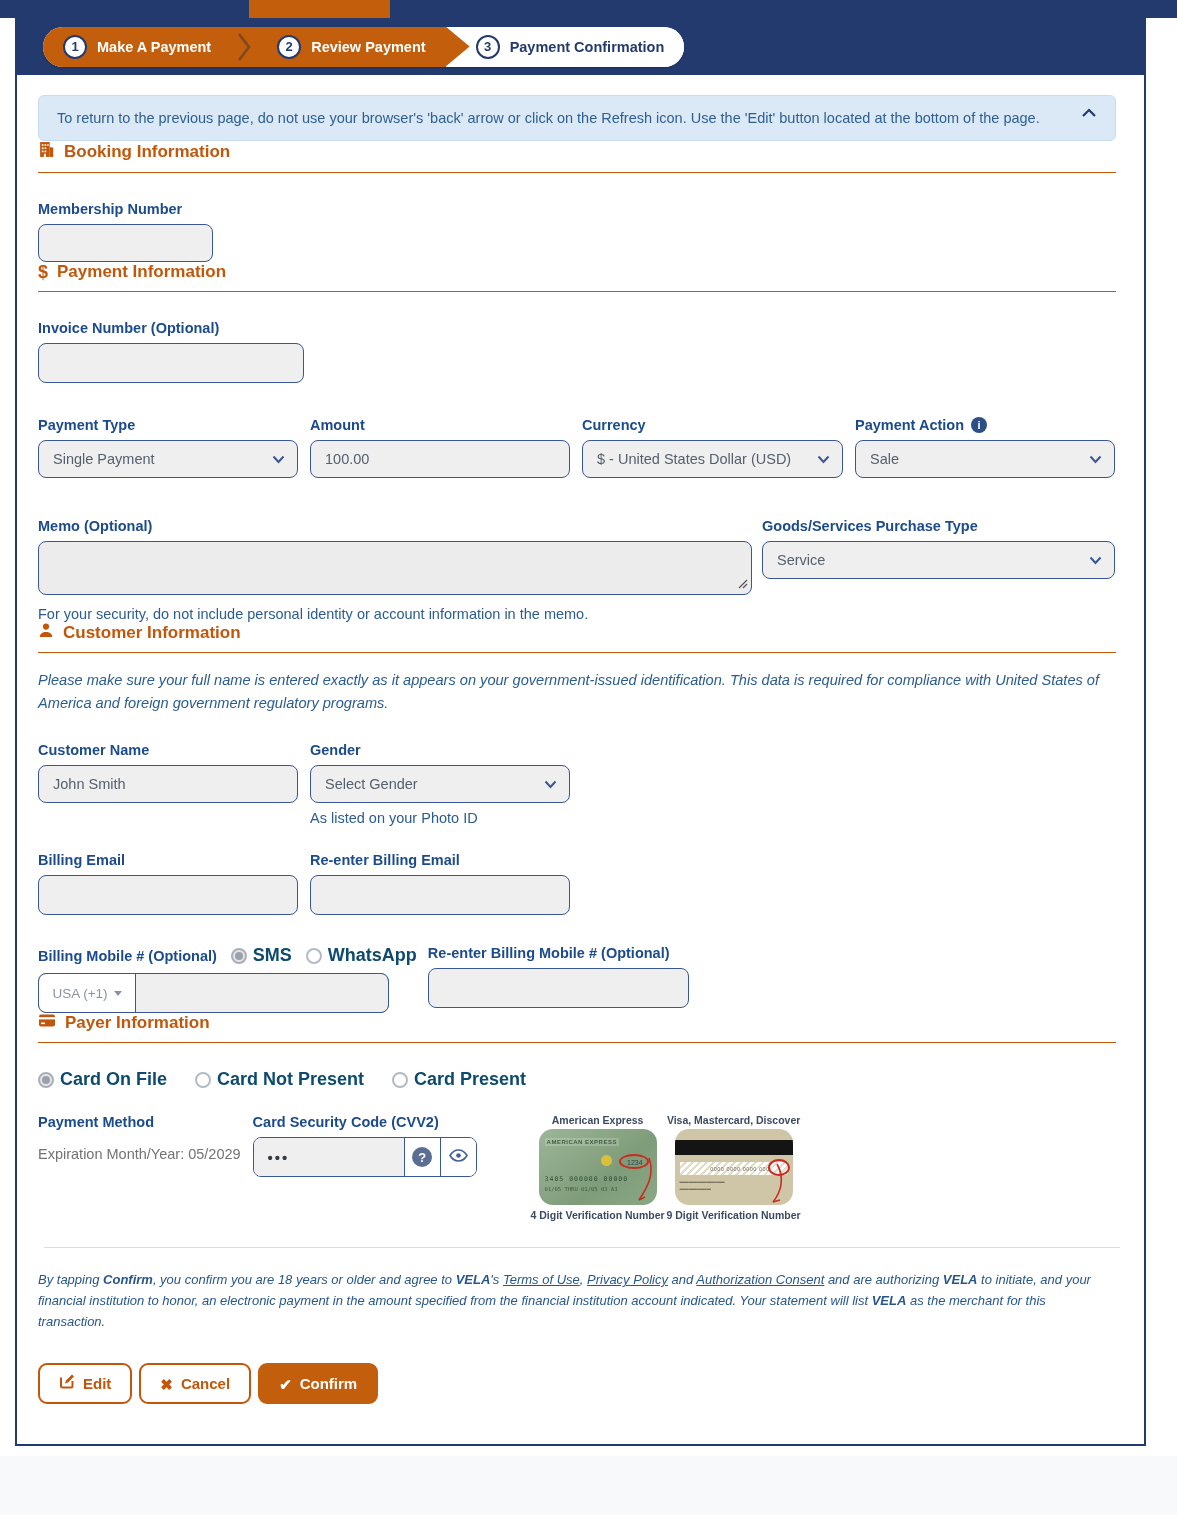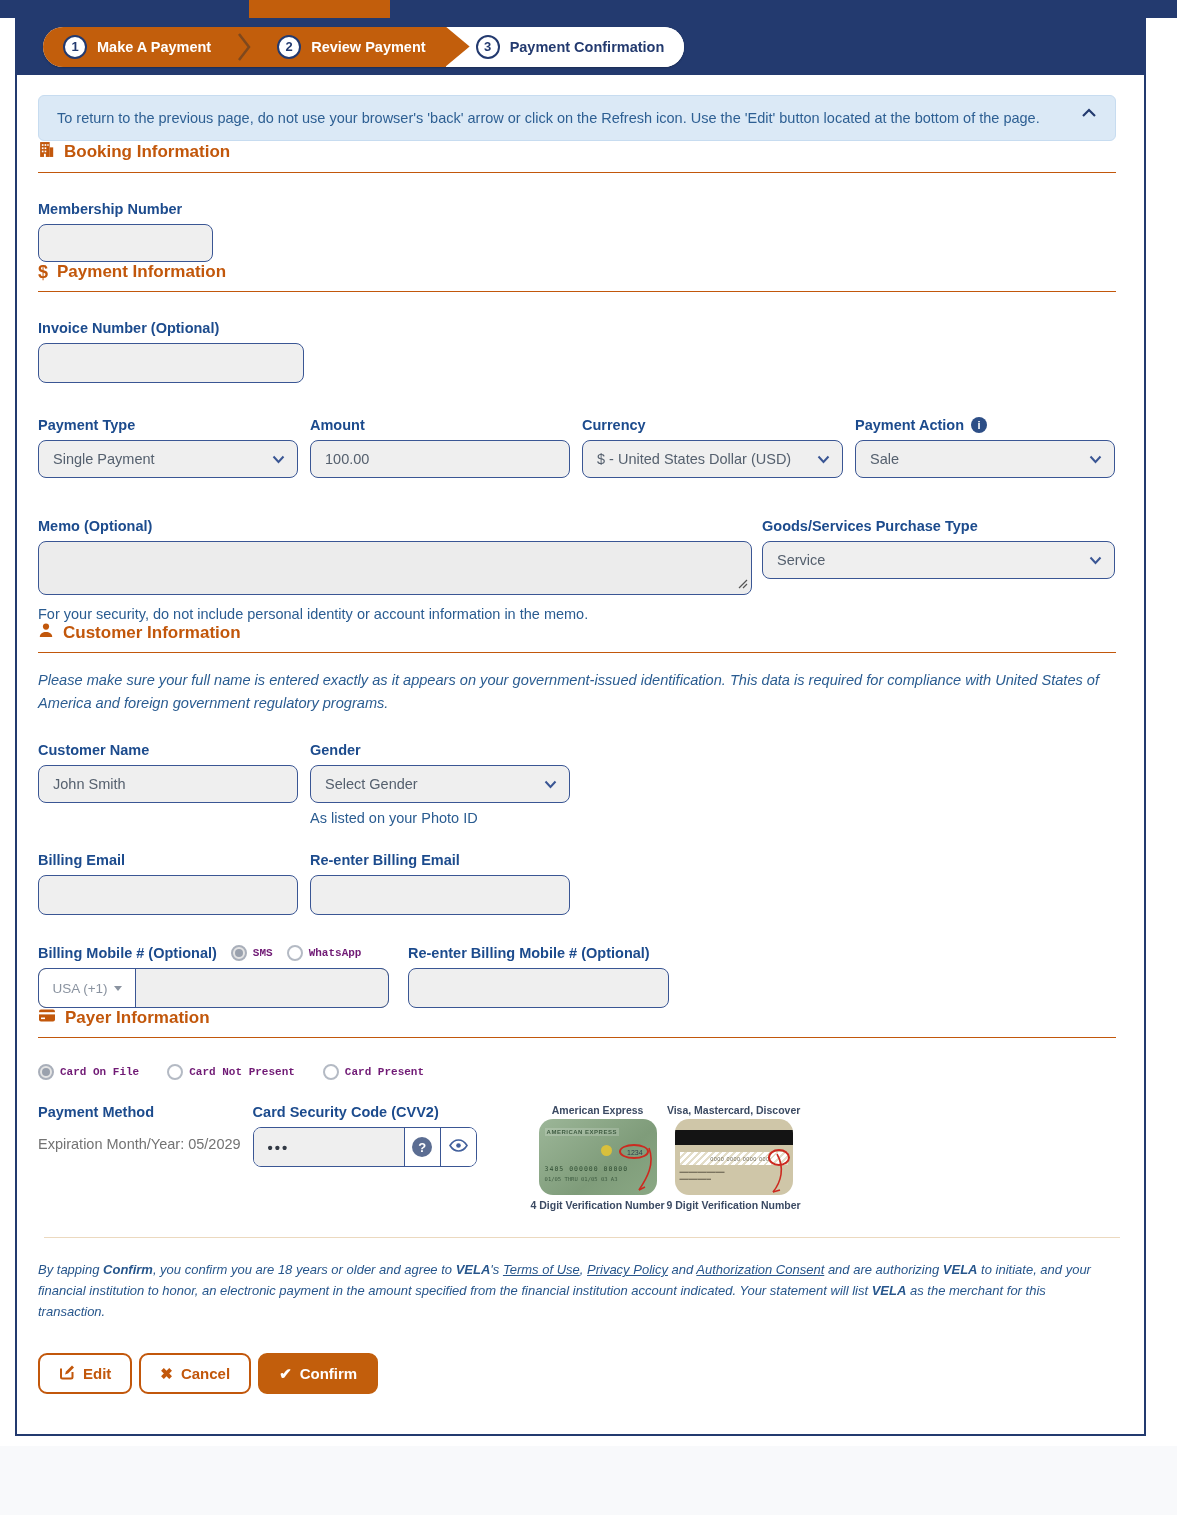--- a/index.html
+++ b/index.html
@@ -77,21 +77,21 @@
   textarea.memo { width:714px; height:54px; resize:none; background:#ececec; padding:8px 12px; }
   .resize-handle { position:absolute; right:4px; bottom:6px; }
 
   .note { font-style:italic; color:#2a5c91; font-size:14.6px; line-height:1.55; margin:16px 0 0 0; max-width:1065px; }
 
   
   .radio { display:inline-flex; align-items:center; gap:6px; cursor:pointer; }
   .radio .dot { width:16px; height:16px; border-radius:50%; border:2px solid #b4bac4; background:#ffffff; display:inline-flex; align-items:center; justify-content:center; flex:0 0 auto; }
   .radio.checked .dot { background:#e4e4e4; border-color:#a9afba; }
   .radio.checked .dot::after { content:""; width:8px; height:8px; border-radius:50%; background:#9aa1ad; }
-  .radio .rlabel { color:#701a75; font-size:11px; font-weight:bold;font-family:Liberation Mono, monospace; }
+  .radio .rlabel { color:#0c4a6e; font-size:18px; font-weight:bold; }
   .radio.small .rlabel { font-weight:bold; }
 
   
   .phone-group { display:flex; width:351px; height:40px; border:1px solid #3a5694; border-radius:8px; overflow:hidden; background:#0f172a; }
   .country { width:97px; background:#ffffff; border-right:1px solid #3a5694; display:flex; align-items:center; justify-content:center; gap:6px; color:#8a93a0; font-size:13.5px; cursor:pointer; }
   .caret-down { width:0; height:0; border-left:4px solid transparent; border-right:4px solid transparent; border-top:5px solid #8a93a0; }
   .phone-input { flex:1; border:none; background:#efefef; outline:none; }
 
   
   .cvv-group { display:flex; width:224px; height:40px; border:1px solid #3a5694; border-radius:8px; overflow:hidden; background:#ffffff; }
@@ -121,21 +121,21 @@
   .back .txt1 { position:absolute; top:50px; left:5px; right:5px; font-size:4.5px; color:#7b7460; line-height:1.5; }
   .arrowsvg { position:absolute; pointer-events:none; }
 
   .divider-tan { border:none; border-top:1px solid #ecd9bf; margin:26px 0 0 6px; width:1076px; }
 
   .legal { font-style:italic; color:#27568c; font-size:13px; line-height:1.6; margin:22px 0 0 0; max-width:1080px; }
   .legal b { font-weight:bold; }
   .legal a { color:#27568c; text-decoration:underline; cursor:pointer; }
 
   .btnrow { display:flex; gap:7px; margin:30px 0 0 0; padding-bottom:40px; }
-  .btn { height:41px; border-radius:9px; display:inline-flex; align-items:center; justify-content:center; gap:8px; font-size:15px; font-weight:bold; cursor:pointer; padding:10px 19px; font-family:"Liberation Sans", sans-serif; }
+  .btn { height:41px; border-radius:9px; display:inline-flex; align-items:flex-end; justify-content:center; gap:8px; font-size:15px; font-weight:bold; cursor:pointer; padding:10px 19px; font-family:"Liberation Sans", sans-serif; }
   .btn.outline { background:#ffffff; border:2px solid #c2570b; color:#c2570b; }
   .btn.solid { background:#c25e0c; border:2px solid #c25e0c; color:#ffffff; }
   .xglyph { font-style:normal; font-size:15px; line-height:1; }
   .checkglyph { font-style:normal; font-size:15px; line-height:1; }
 </style>
 </head>
 <body>
 
 <div class="page">
 
@@ -309,21 +309,21 @@
         <div class="col">
           <span class="label">Billing Email</span>
           <input class="field" style="height: 40px;" value="">
         </div>
         <div class="col">
           <span class="label">Re-enter Billing Email</span>
           <input class="field" style="height: 40px;" value="">
         </div>
       </div>
 
-      <div class="row" style="margin-top:30px; gap:19px;">
+      <div class="row" style="margin-top:30px; gap:11px;">
         <div class="col">
           <span class="label" style="display:flex;align-items:center;gap:14px;">
             <span>Billing Mobile # (Optional)</span>
             <span class="radio checked small">
               <span class="dot"></span>
               <span class="rlabel">SMS</span>
             </span>
             <span class="radio small">
               <span class="dot"></span>
               <span class="rlabel">WhatsApp</span>

